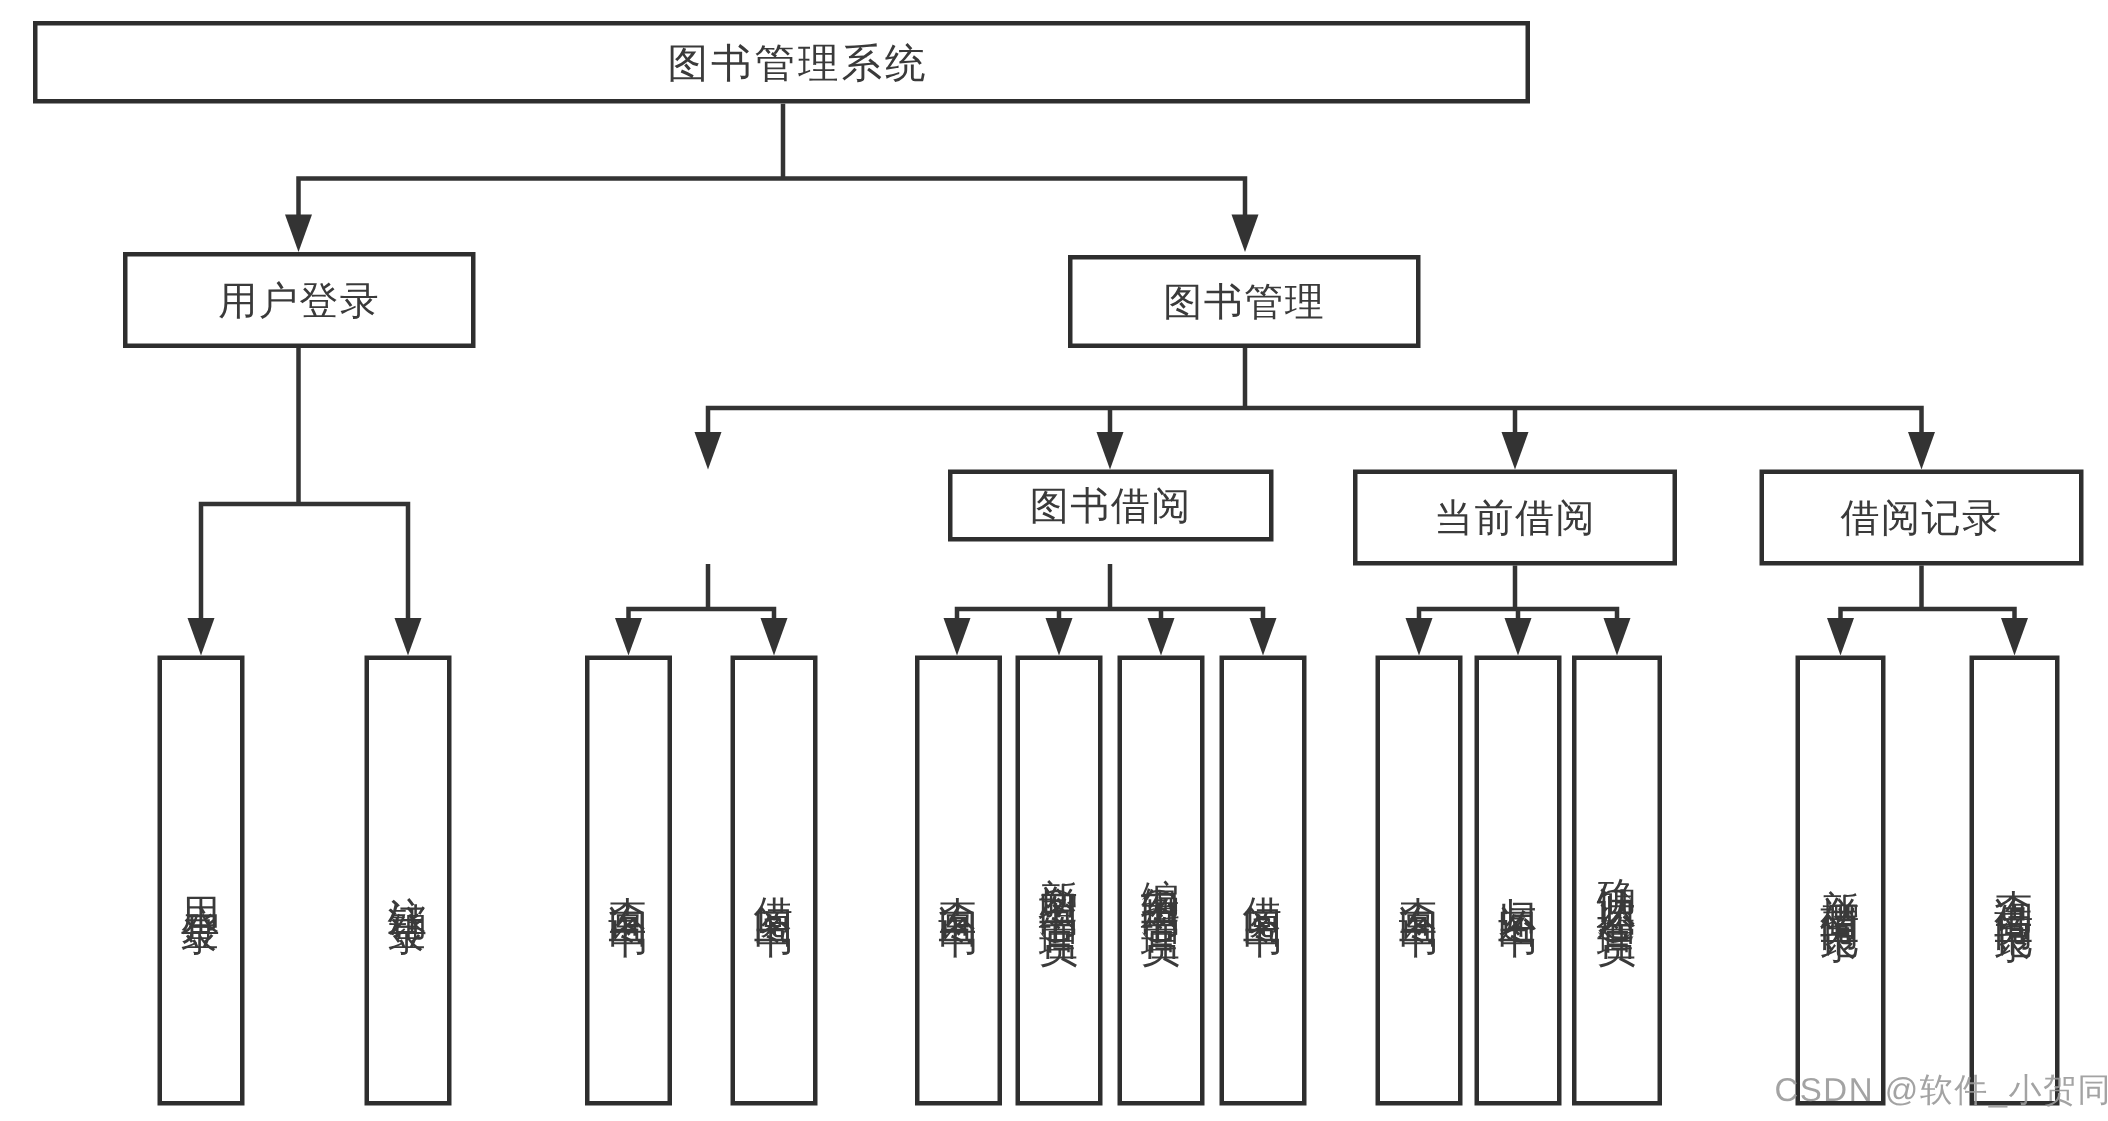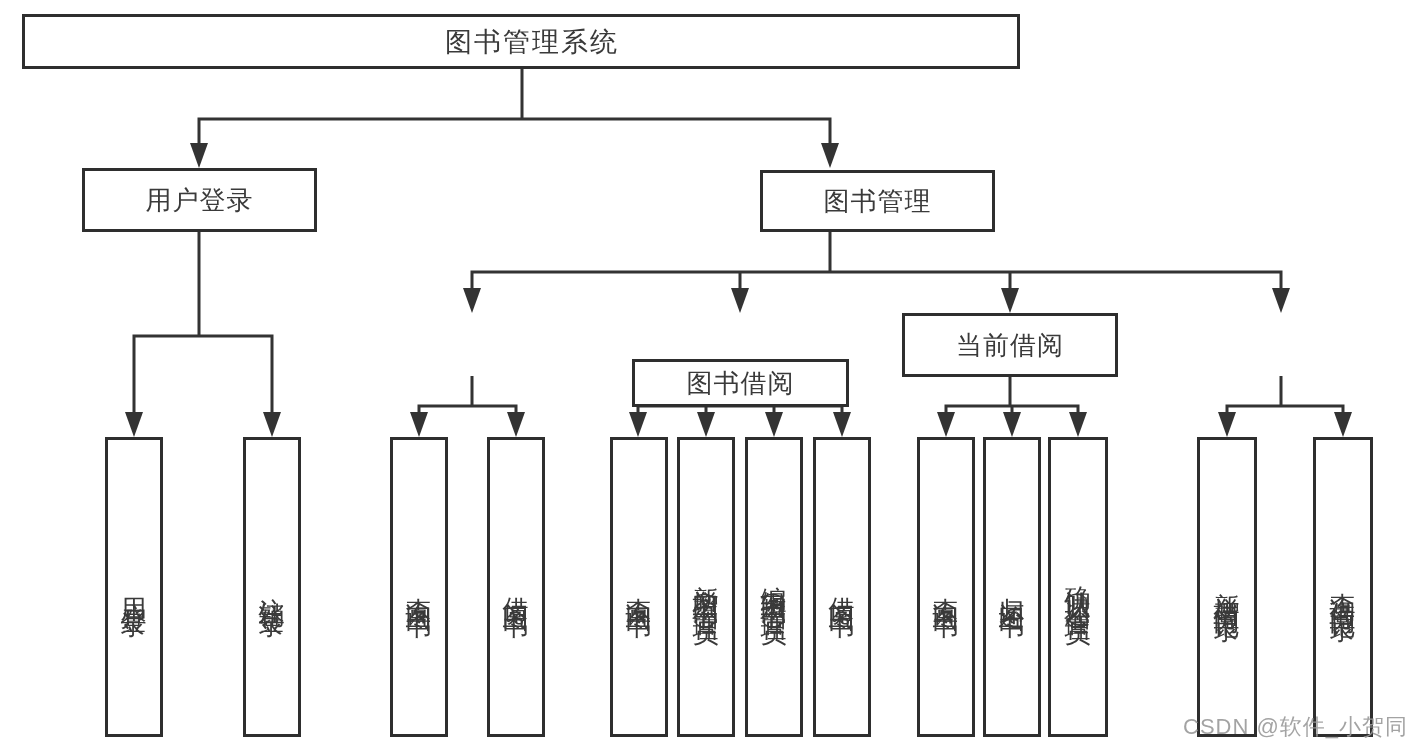--- a/index.html
+++ b/index.html
@@ -91,24 +91,25 @@
       <polygon points="1003,412 1021,412 1012,437"></polygon>
       <polygon points="1069,412 1087,412 1078,437"></polygon>
       <polygon points="1218,412 1236,412 1227,437"></polygon>
       <polygon points="1334,412 1352,412 1343,437"></polygon>
     </g>
   </svg>
 
   <div class="node hbox rootbox" style="left:22px; top:14px; width:998px; height:55px;padding-left:22px;">图书管理系统</div>
 
   <div class="node hbox" style="left:82px; top:168px; width:235px; height:64px;">用户登录</div>
-  <div class="node hbox" style="left:712px; top:170px; width:235px; height:62px;margin-left:48px;">图书管理</div>
+  <div class="node hbox" style="left:712px; top:170px; width:235px; height:62px;">图书管理</div>
 
-  <div class="node hbox" style="left:632px; top:313px; width:217px; height:48px;margin-top:46px;">图书借阅</div>
+  <div class="node hbox" style="left:632px; top:313px; width:217px; height:48px;">图书借阅</div>
   <div class="node hbox" style="left:902px; top:313px; width:216px; height:64px;font-family:Liberation Serif, serif;">当前借阅</div>
+  <div class="node hbox" style="left:1173px; top:313px; width:216px; height:64px;">借阅记录</div>
 
   <div class="node vbox" style="left:105px; top:437px; width:58px; height:300px;">用户登录</div>
   <div class="node vbox" style="left:243px; top:437px; width:58px; height:300px;">注销登录</div>
 
   <div class="node vbox" style="left:390px; top:437px; width:58px; height:300px;">查询图书</div>
   <div class="node vbox" style="left:487px; top:437px; width:58px; height:300px;">借阅图书</div>
 
   <div class="node vbox" style="left:610px; top:437px; width:58px; height:300px;">查询图书</div>
   <div class="node vbox" style="left:677px; top:437px; width:58px; height:300px;">新增图书（管理员）</div>
   <div class="node vbox" style="left:745px; top:437px; width:58px; height:300px;">编辑图书（管理员）</div>

